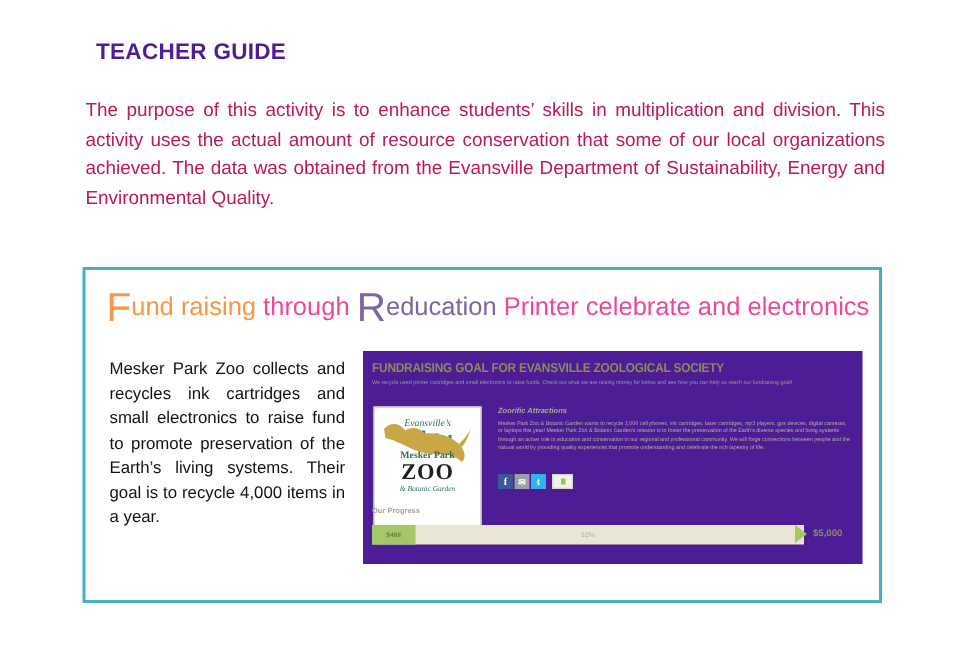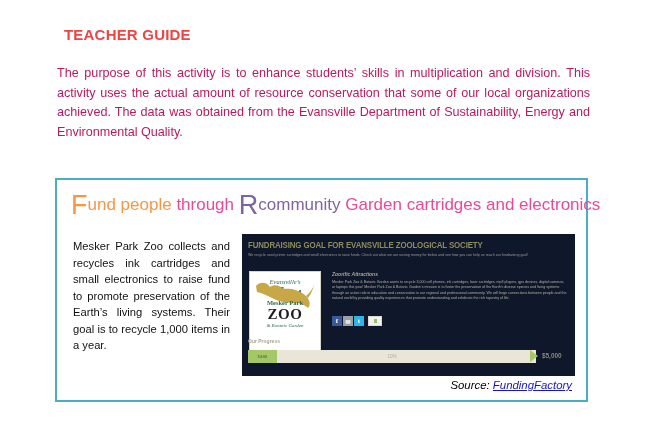--- a/index.html
+++ b/index.html
@@ -17,21 +17,21 @@
   }
 
   
   .page-title {
     position: absolute;
     left: 64px;
     top: 26px;
     font-size: 15px;
     font-weight: bold;
     letter-spacing: 0.2px;
-    color: #ef4444;
+    color: #4c1d95;
   }
 
   .intro-paragraph {
     position: absolute;
     left: 57px;
     top: 64px;
     width: 533px;
     font-size: 12.6px;
     line-height: 19.5px;
     text-align: justify;
@@ -88,21 +88,21 @@
     color: #111;
   }
 
   
   .web-capture {
     position: absolute;
     left: 185px;
     top: -4px;
     width: 333px;
     height: 142px;
-    background: #0f172a;
+    background: #4c1d95;
     overflow: hidden;
   }
 
   .capture-title {
     position: absolute;
     left: 6px;
     top: 6px;
     font-size: 8.6px;
     font-weight: bold;
     letter-spacing: -0.15px;
@@ -283,29 +283,29 @@
 </head>
 <body>
 
 <div class="page-title">TEACHER GUIDE</div>
 
 <div class="intro-paragraph">The purpose of this activity is to enhance students’ skills in multiplication and division.  This activity uses the actual amount of resource conservation that some of our local organizations achieved. The data was obtained from the Evansville Department of Sustainability, Energy and Environmental Quality.</div>
 
 <div class="activity-panel">
 
   <div class="fund-headline">
-    <span class="drop seg-orange">F</span><span class="seg-orange">und people</span>
+    <span class="drop seg-orange">F</span><span class="seg-orange">und raising</span>
     <span class="seg-blue">through</span>
-    <span class="drop seg-purple">R</span><span class="seg-purple">community</span>
-    <span class="seg-blue">Garden cartridges and electronics</span>
+    <span class="drop seg-purple">R</span><span class="seg-purple">education</span>
+    <span class="seg-blue">Printer celebrate and electronics</span>
   </div>
 
   <div class="panel-body">
 
-    <div class="zoo-blurb">Mesker Park Zoo collects and recycles ink cartridges and small electronics to raise fund to promote preservation of the Earth’s living systems. Their goal is to recycle 1,000 items in a year.</div>
+    <div class="zoo-blurb">Mesker Park Zoo collects and recycles ink cartridges and small electronics to raise fund to promote preservation of the Earth’s living systems. Their goal is to recycle 4,000 items in a year.</div>
 
     <div class="web-capture">
 
       <div class="capture-title">FUNDRAISING GOAL FOR EVANSVILLE ZOOLOGICAL SOCIETY</div>
 
       <div class="capture-intro">We recycle used printer cartridges and small electronics to raise funds. Check out what we are raising money for below and see how you can help us reach our fundraising goal!</div>
 
       <div class="zoo-logo-card">
         <svg class="zoo-logo-svg" width="70" height="60" viewBox="0 0 70 60">
           <rect x="0" y="0" width="70" height="60" fill="#ffffff"></rect>
@@ -351,17 +351,13 @@
         <div class="progress-fill" style="width: 10%;">
           <span>$488</span>
         </div>
         <div class="progress-pct">10%</div>
       </div>
       <div class="progress-arrow"></div>
       <div class="progress-goal">$5,000</div>
     </div>
   </div>
 
-  <div class="source-line">
-    <span>Source:</span>
-    <span class="source-link">FundingFactory</span>
-  </div>
 </div>
 
 </body></html>

